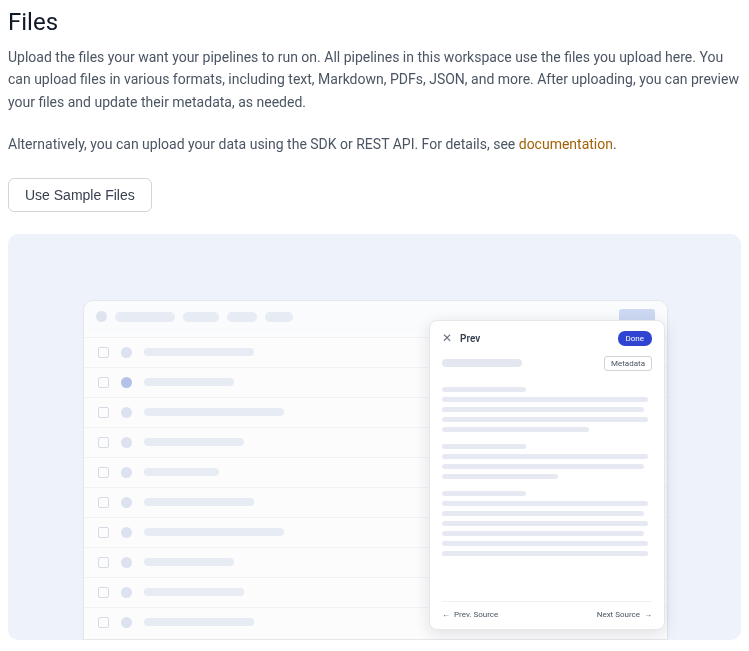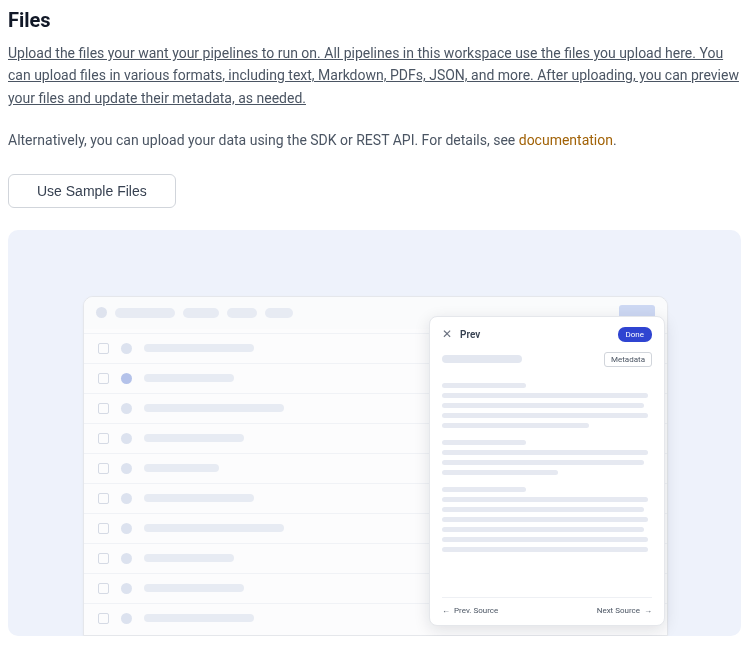--- a/index.html
+++ b/index.html
@@ -8,31 +8,30 @@
       box-sizing: border-box;
     }
     body {
       font-family: -apple-system, BlinkMacSystemFont, "Segoe UI", Roboto, sans-serif;
       background: #fff;
       padding: 8px;
       width: 749px;
       color: #374151;
     }
     h2 {
-      font-size: 20px;
-      font-weight: 700;
+      font-size: 24px;
+      font-weight: 400;
       color: #111827;
       margin-bottom: 10px;
     }
     .description {
       font-size: 14px;
       line-height: 1.6;
       color: #4b5563;
       margin-bottom: 20px;
-      text-decoration: underline;
     }
     .alt-text {
       font-size: 14px;
       line-height: 1.6;
       color: #4b5563;
       margin-bottom: 22px;
     }
     .link {
       color: #a16207;
       text-decoration: none;
@@ -40,21 +39,21 @@
     }
     .button-row {
       display: flex;
       gap: 12px;
       margin-bottom: 22px;
     }
     .btn {
       display: inline-flex;
       align-items: center;
       gap: 8px;
-      padding: 8px 28px;
+      padding: 8px 16px;
       border-radius: 6px;
       font-size: 14px;
       font-weight: 500;
       cursor: pointer;
       border: 1px solid transparent;
     }
     .btn-secondary {
       background: #fff;
       border: 1px solid #d1d5db;
       color: #374151;

